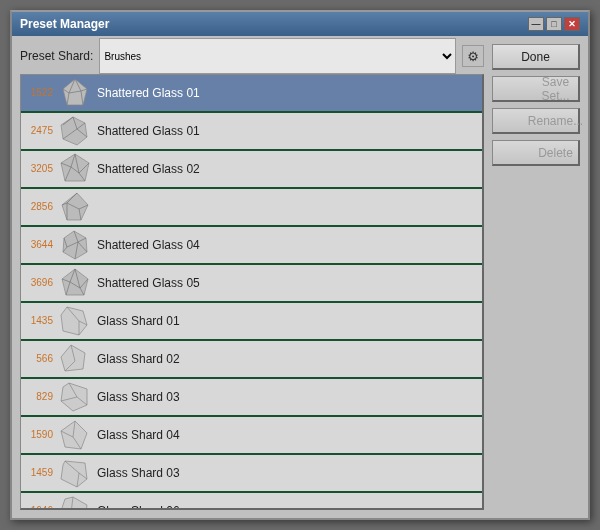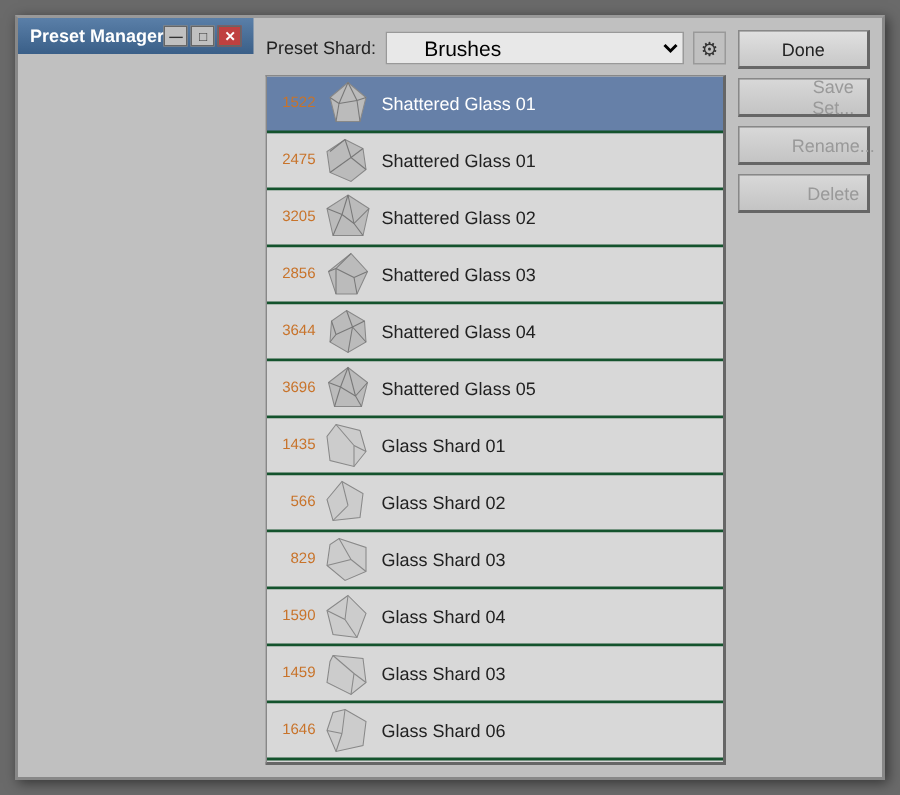--- a/index.html
+++ b/index.html
@@ -14,20 +14,21 @@
       font-size: 12px;
     }
     .window {
       width: 580px;
       height: 510px;
       background: #c0c0c0;
       border: 2px solid #888;
       border-top: 2px solid #999;
       box-shadow: 2px 2px 8px rgba(0,0,0,0.5);
       display: flex;
+      flex-direction: column;
     }
     .title-bar {
       background: linear-gradient(to bottom, #5a7fa8 0%, #3a5f88 100%);
       color: white;
       padding: 4px 8px;
       display: flex;
       align-items: center;
       justify-content: space-between;
       height: 24px;
       flex-shrink: 0;
@@ -79,25 +80,25 @@
       white-space: nowrap;
     }
     .select-wrapper {
       position: relative;
       flex: 1;
       display: flex;
       align-items: center;
     }
     .select-wrapper select {
       width: 100%;
-      height: 22px;
+      height: 36px;
       background: #e8e8e8;
       border: 1px solid #999;
-      font-size: 14px;
-      padding: 0 21px;
+      font-size: 10px;
+      padding: 0 0;
       cursor: pointer;
     }
     .gear-btn {
       width: 22px;
       height: 22px;
       background: #c0c0c0;
       border: 1px solid #999;
       cursor: pointer;
       display: flex;
       align-items: center;
@@ -299,21 +300,20 @@
                     <polygon points="18,2 29,14 22,29 8,29 3,14" fill="#bbb" stroke="#888"></polygon>
                     <line x1="18" y1="2" x2="8" y2="12" stroke="#777"></line>
                     <line x1="8" y1="12" x2="3" y2="14" stroke="#777"></line>
                     <line x1="8" y1="12" x2="8" y2="29" stroke="#777"></line>
                     <line x1="8" y1="12" x2="20" y2="18" stroke="#777"></line>
                     <line x1="20" y1="18" x2="29" y2="14" stroke="#777"></line>
                     <line x1="20" y1="18" x2="22" y2="29" stroke="#777"></line>
                   </g>
                 </svg>
               </div>
-              <span class="item-label">Shattered Glass 03</span>
             </div>
             <div class="list-item">
               <span class="item-number">3644</span>
               <div class="item-icon">
                 <svg viewBox="0 0 32 32">
                   <g fill="none" stroke="#666" stroke-width="0.7">
                     <polygon points="15,2 27,9 28,23 16,30 4,23 5,9" fill="#bbb" stroke="#888"></polygon>
                     <line x1="15" y1="2" x2="19" y2="13" stroke="#777"></line>
                     <line x1="19" y1="13" x2="27" y2="9" stroke="#777"></line>
                     <line x1="19" y1="13" x2="28" y2="23" stroke="#777"></line>

